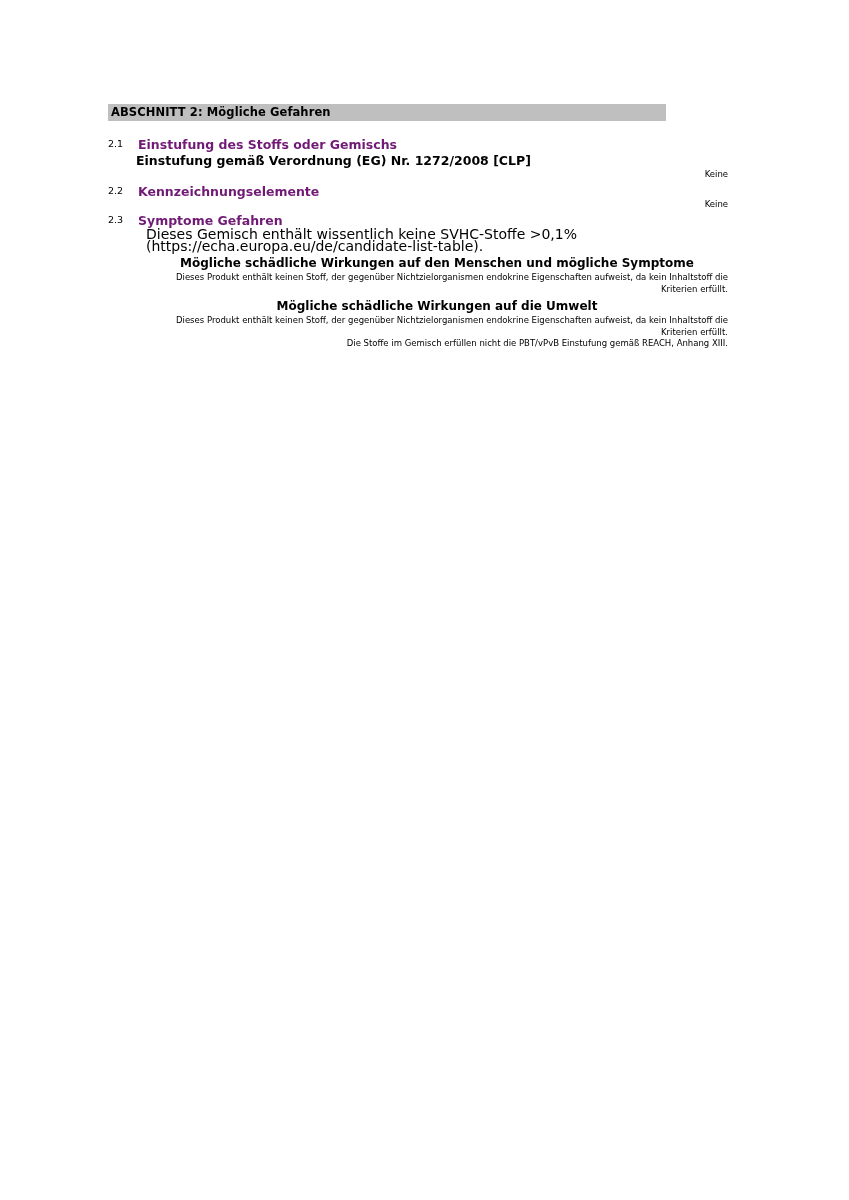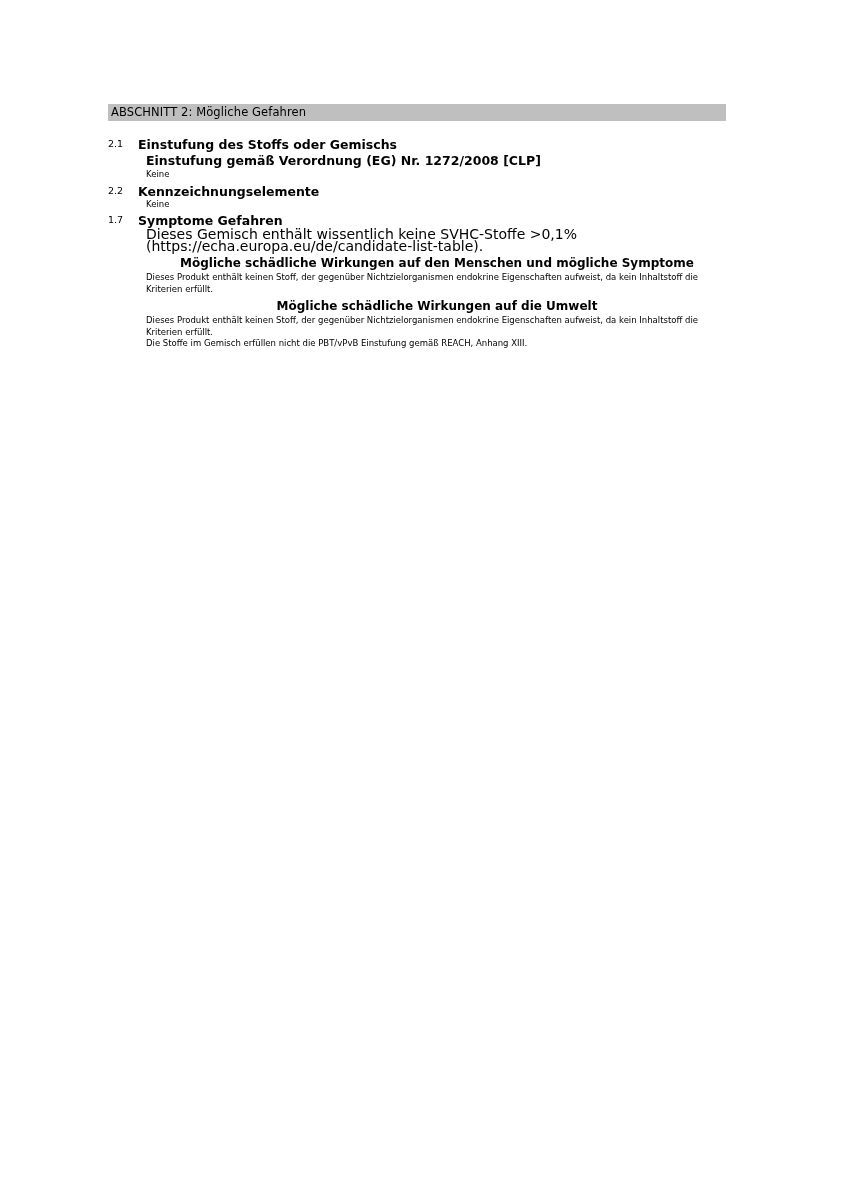--- a/index.html
+++ b/index.html
@@ -28,27 +28,27 @@
   .content {
     position: absolute;
     left: 108px;
     top: 104px;
     width: 620px;
   }
 
   
   .section-bar {
     background: #bfbfbf;
-    width: 618px;
+    width: 558px;
     height: 17px;
     line-height: 17px;
     padding: 0 0 0 3px;
     box-sizing: border-box;
     font-size: 11.5px;
-    font-weight: normal;
+    font-weight: bold;
     letter-spacing: 0.1px;
     color: #000;
     margin-bottom: 16px;
   }
 
   
   .row {
     position: relative;
     display: block;
     margin-bottom: 0;
@@ -60,42 +60,43 @@
     width: 26px;
     font-size: 9.5px;
     font-weight: normal;
     color: #000;
   }
   .h2 {
     margin-left: 30px;
     font-size: 12.5px;
     font-weight: bold;
     line-height: 15px;
-    color: #000000;
+    color: #701a75;
   }
   .h3 {
-    margin-left: 38px;
+    margin-left: 28px;
     font-size: 12.5px;
     font-weight: bold;
     line-height: 17px;
     color: #000;
   }
   .h3b {
     margin-left: 38px;
     font-size: 12px;
     font-weight: bold;
     line-height: 17px;
     color: #000;
     text-align: center;
   }
   .body-sm {
     margin-left: 38px;
     font-size: 8.5px;
     line-height: 11.5px;
     color: #000;
+    text-align: right;
   }
   .body-md {
     margin-left: 38px;
     font-size: 14px;
     line-height: 12px;
     color: #000;
   }
   .gap-2 { height: 3px; }
 </style>
 </head>
@@ -117,21 +118,21 @@
 
     <div class="row">
       <span class="num">2.2</span>
       <div class="h2">Kennzeichnungselemente</div>
       <div class="body-sm">Keine</div>
     </div>
 
     <div class="gap-2"></div>
 
     <div class="row">
-      <span class="num">1.7</span>
+      <span class="num">2.3</span>
       <div class="h2">Symptome Gefahren</div>
       <div class="body-md">Dieses Gemisch enthält wissentlich keine SVHC-Stoffe &gt;0,1% (https://echa.europa.eu/de/candidate-list-table).</div>
 
       <div class="gap-2"></div>
 
       <div class="h3b">Mögliche schädliche Wirkungen auf den Menschen und mögliche Symptome</div>
       <div class="body-sm">Dieses Produkt enthält keinen Stoff, der gegenüber Nichtzielorganismen endokrine Eigenschaften aufweist, da kein Inhaltstoff die Kriterien erfüllt.</div>
 
       <div class="gap-2"></div>
 

